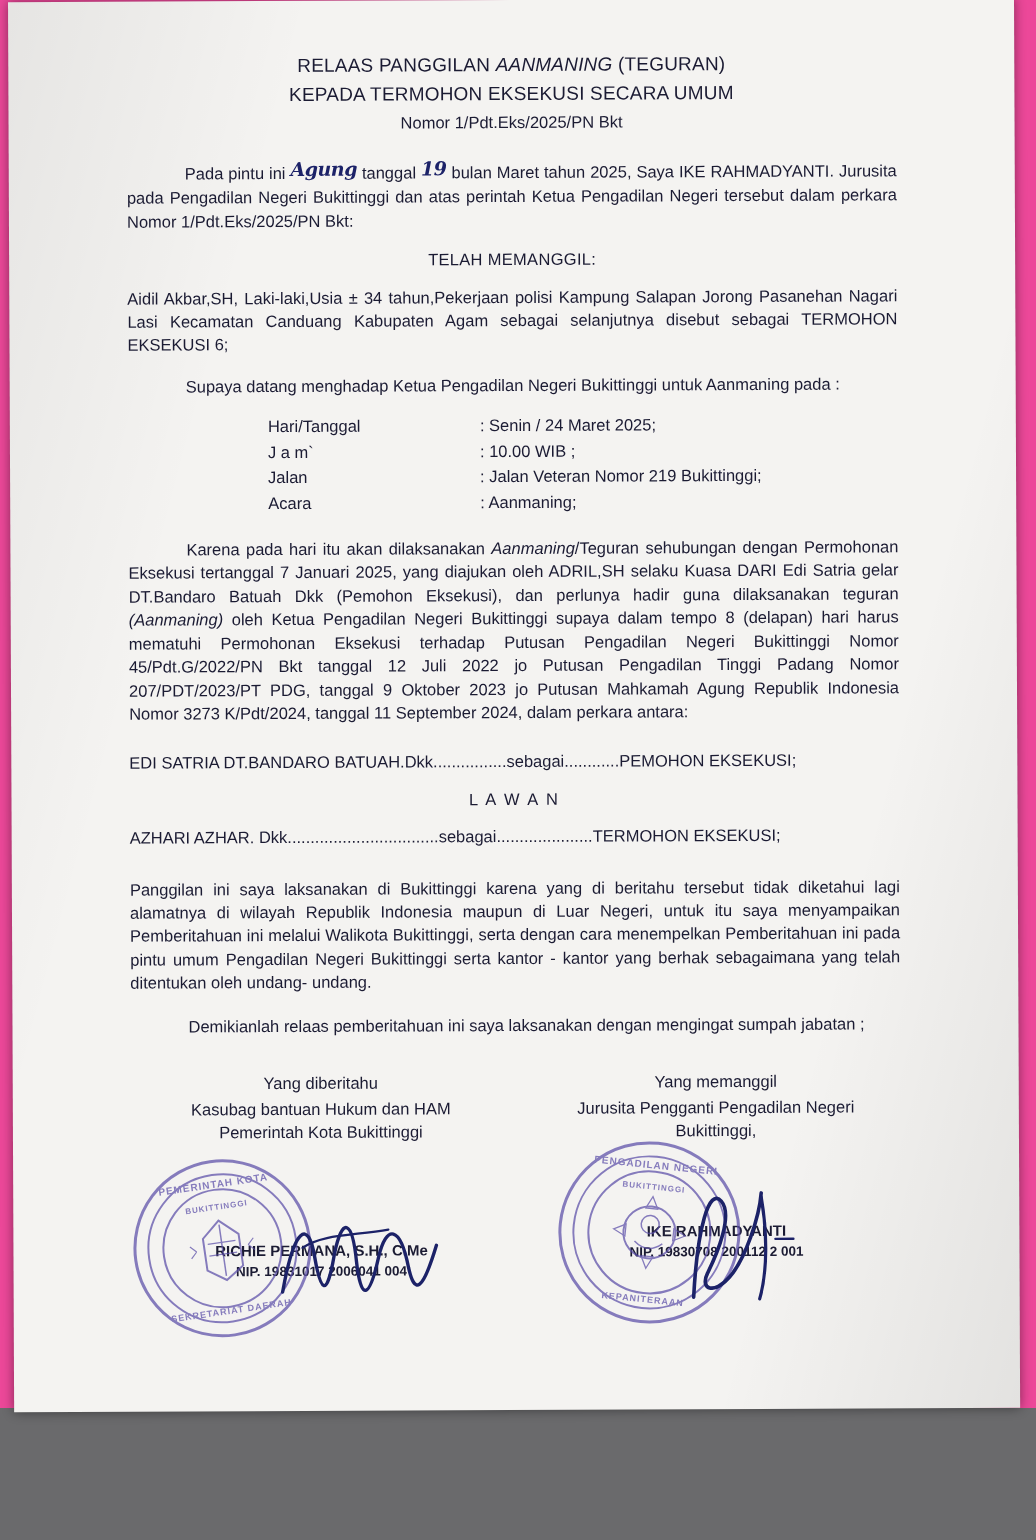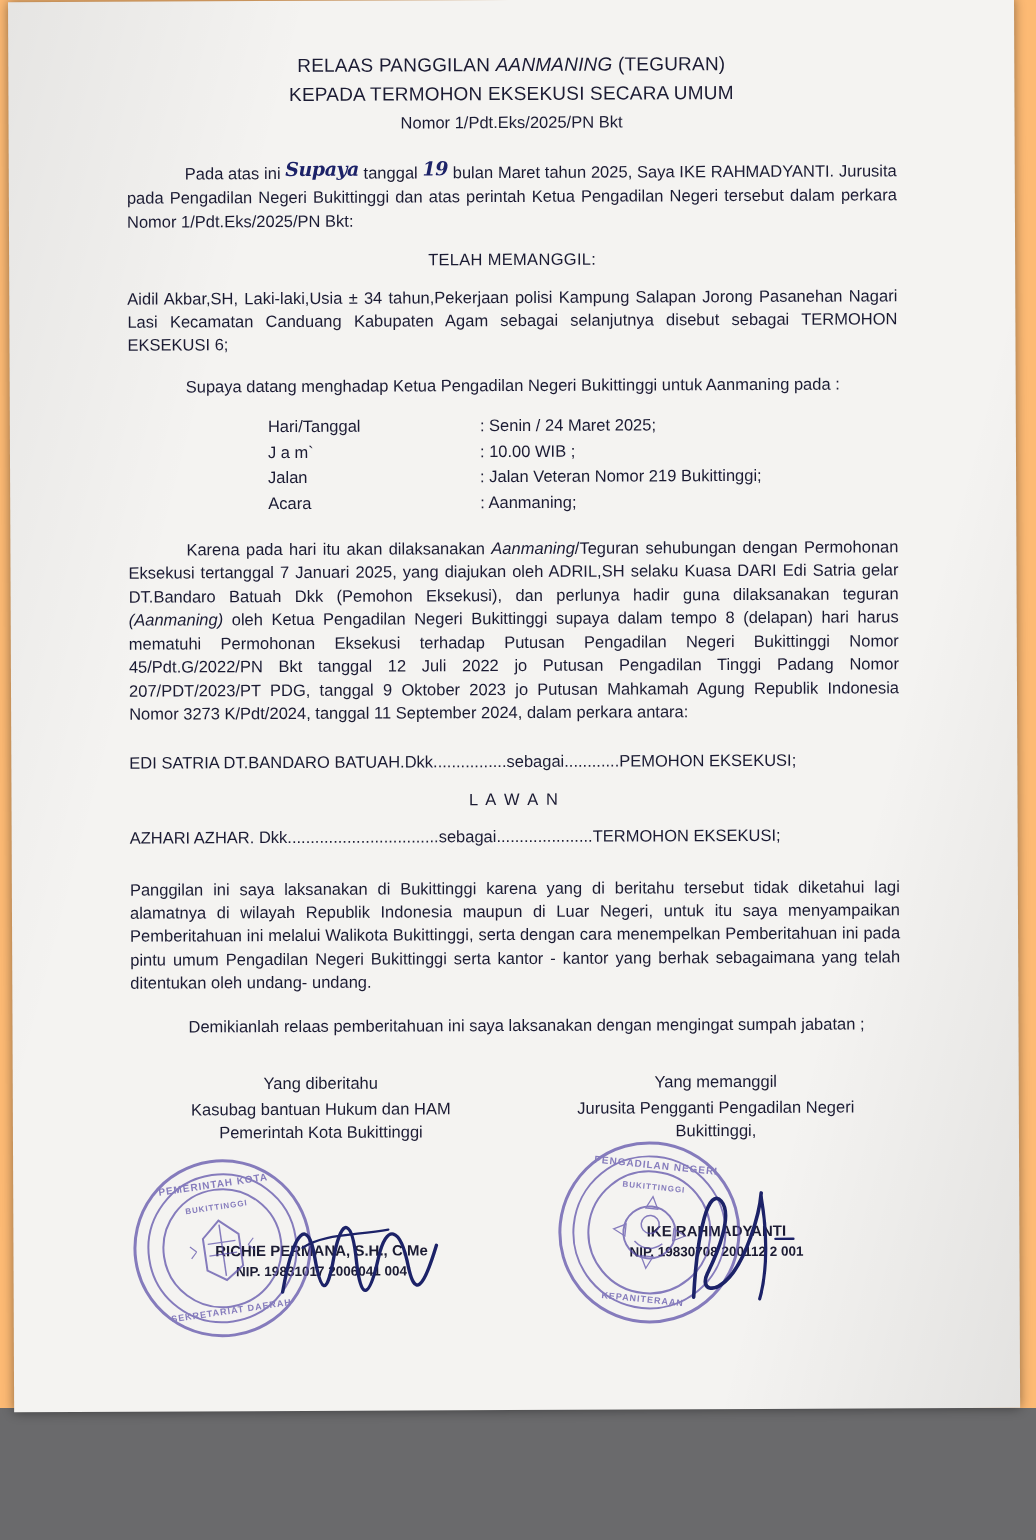--- a/index.html
+++ b/index.html
@@ -10,21 +10,21 @@
   body {
     width: 1036px;
     height: 1540px;
     overflow: hidden;
     font-family: "Liberation Sans", sans-serif;
   }
   #page {
     position: relative;
     width: 1036px;
     height: 1540px;
-    background: #fdba74;
+    background: #ec4899;
     overflow: hidden;
   }
   
   #sheet {
     position: absolute;
     left: 8px;
     top: 0px;
     width: 1006px;
     height: 1410px;
     background: #f4f3f1;
@@ -201,22 +201,22 @@
 
     <div id="content">
 
       <div class="center title1">
         <span>RELAAS PANGGILAN </span><span class="it">AANMANING</span><span> (TEGURAN)</span>
       </div>
       <div class="center title2">KEPADA TERMOHON EKSEKUSI SECARA UMUM</div>
       <div class="center title3">Nomor 1/Pdt.Eks/2025/PN Bkt</div>
 
       <div class="p" style="margin-top:24px;">
-        <span style="margin-left:58px;">Pada atas ini</span>
-        <span class="handwrite">Supaya</span>
+        <span style="margin-left:58px;">Pada pintu ini</span>
+        <span class="handwrite">Agung</span>
         <span>tanggal</span>
         <span class="handwrite">19</span>
         <span>bulan Maret tahun 2025, Saya IKE RAHMADYANTI.  Jurusita   pada  Pengadilan  Negeri  Bukittinggi  dan  atas  perintah  Ketua Pengadilan Negeri tersebut  dalam perkara  Nomor 1/Pdt.Eks/2025/PN Bkt:</span>
       </div>
 
       <div class="memanggil">TELAH MEMANGGIL:</div>
 
       <div class="p" style="margin-top:14px;">Aidil  Akbar,SH,  Laki-laki,Usia  ±  34  tahun,Pekerjaan  polisi  Kampung  Salapan  Jorong Pasanehan Nagari Lasi Kecamatan Canduang Kabupaten Agam  sebagai  selanjutnya disebut sebagai TERMOHON EKSEKUSI 6;</div>
 
       <div class="p indent">Supaya   datang  menghadap  Ketua  Pengadilan  Negeri  Bukittinggi  untuk  Aanmaning pada :</div>

